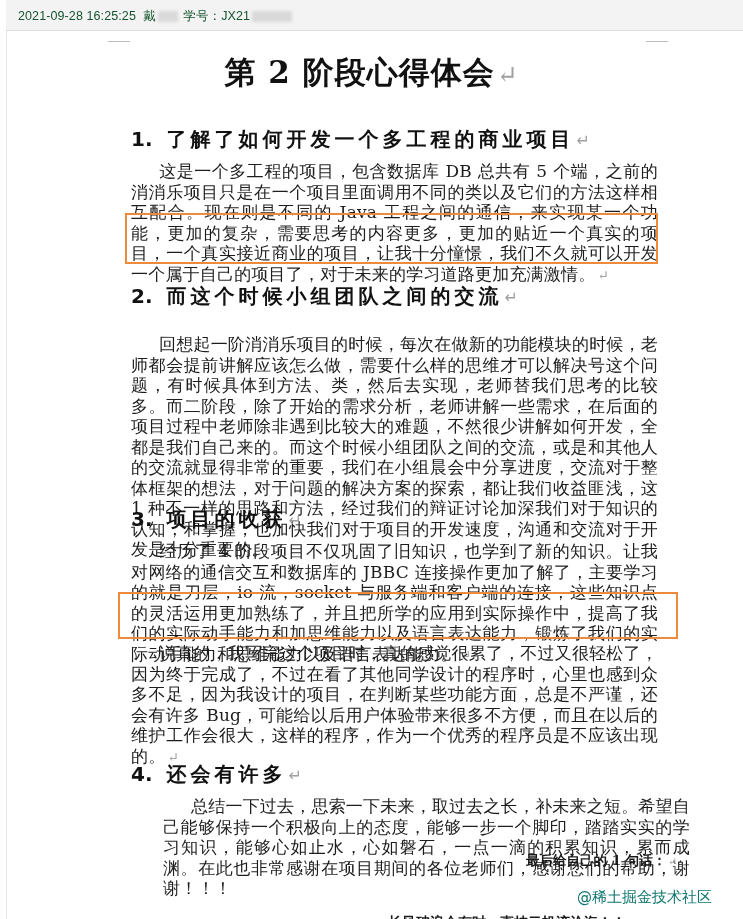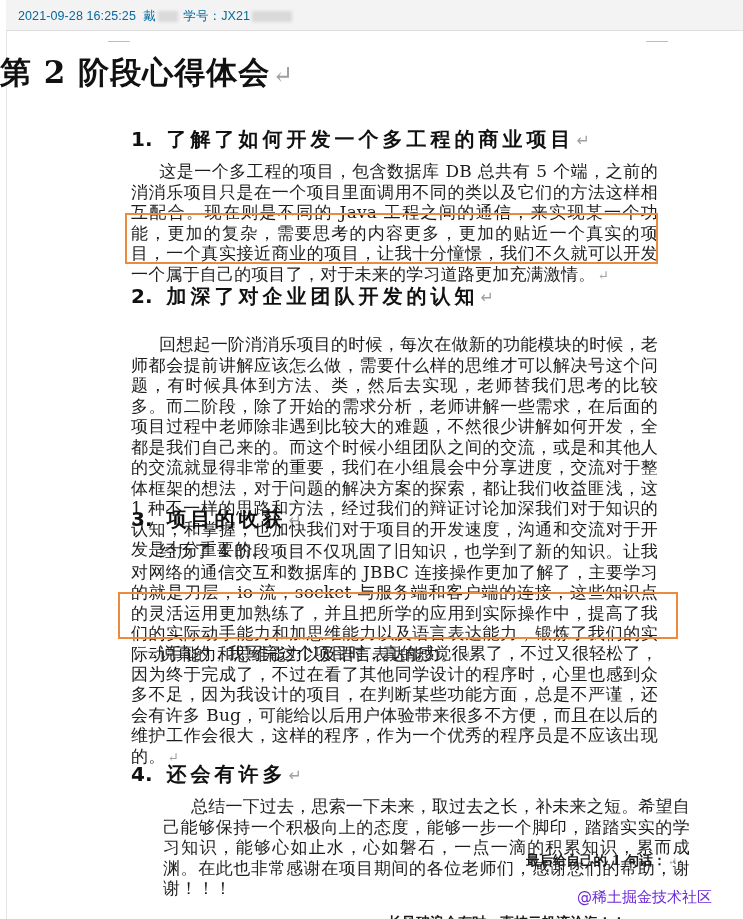--- a/index.html
+++ b/index.html
@@ -11,34 +11,34 @@
       position: relative;
     }
     .topbar {
       position: absolute; left: 6px; top: 0; width: 737px; height: 31px;
       background: #f3f3f3; border-bottom: 1px solid #dedede;
       box-sizing: border-box;
     }
     .topbar .meta {
       position: absolute; left: 12px; top: 8px;
       font-family: "Liberation Sans", "DejaVu Sans", sans-serif;
-      font-size: 12.5px; color: #0369a1; letter-spacing: 0.1px;
+      font-size: 12.5px; color: #14532d; letter-spacing: 0.1px;
     }
     .topbar .blur {
       display: inline-block; width: 20px; height: 11px; background: #d9d9d9;
       filter: blur(1.5px); vertical-align: middle; margin: 0 2px;
     }
     .topbar .blur.long { width: 40px; }
     .page {
       position: absolute; left: 6px; top: 31px; width: 737px; height: 888px;
       border-left: 1px solid #e4e4e4; box-sizing: border-box; background:#fff;
     }
     .margin-mark { position: absolute; height: 1px; background: #bdbdbd; }
     .doc-title {
-      position: absolute; left: 0; width: 743px; top: 52px; 
+      position: absolute; left: 0; width: 743px; top: 52px; text-align: center;
       font-size: 31px; font-weight: bold; color: #111; letter-spacing: 1px;
     }
     .ret { color: #a0a0a0; font-weight: normal; font-size: 0.8em; margin-left: 2px; }
     .h {
       position: absolute; left: 131px;
       font-family: "DejaVu Sans", "Liberation Sans", sans-serif;
       font-size: 20px; font-weight: bold; color: #111; letter-spacing: 4px;
     }
     .h .num { letter-spacing: 0; margin-right: 14px; }
     .p {
@@ -49,21 +49,21 @@
     .p .indent { display: inline-block; width: 28px; }
     .hl {
       position: absolute; border: 2.5px solid #ee8a3c; box-sizing: border-box;
     }
     .sign {
       position: absolute; font-weight: bold; font-size: 13.5px; color: #1a1a1a;
     }
     .watermark {
       position: absolute; left: 577px; top: 888px;
       font-family: "DejaVu Sans", "Liberation Sans", sans-serif;
-      font-size: 15px; color: #6d28d9;
+      font-size: 15px; color: #0f766e;
     }
   </style>
 </head>
 <body>
 
 <div class="topbar">
   <div class="meta">
     <span>2021-09-28 16:25:25</span>
     &nbsp;<span>戴</span><span class="blur"></span>
     <span>学号：</span><span>JX21</span><span class="blur long"></span>
@@ -80,21 +80,21 @@
 
 <div class="h" style="top:126px;">
   <span class="num">1.</span><span>了解了如何开发一个多工程的商业项目</span><span class="ret">↵</span>
 </div>
 <div class="p" style="top:161px;">
   <span class="indent"></span><span>这是一个多工程的项目，包含数据库 DB 总共有 5 个端，之前的消消乐项目只是在一个项目里面调用不同的类以及它们的方法这样相互配合。现在则是不同的 Java 工程之间的通信，来实现某一个功能，更加的复杂，需要思考的内容更多，更加的贴近一个真实的项目，一个真实接近商业的项目，让我十分憧憬，我们不久就可以开发一个属于自己的项目了，对于未来的学习道路更加充满激情。</span><span class="ret">↵</span>
 </div>
 <div class="hl" style="left:125px; top:213px; width:533px; height:51px;"></div>
 
 <div class="h" style="top:283px;">
-  <span class="num">2.</span><span>加深了对企业团队开发的认知</span><span class="ret">↵</span>
+  <span class="num">2.</span><span>而这个时候小组团队之间的交流</span><span class="ret">↵</span>
 </div>
 <div class="p" style="top:334px;">
   <span class="indent"></span><span>回想起一阶消消乐项目的时候，每次在做新的功能模块的时候，老师都会提前讲解应该怎么做，需要什么样的思维才可以解决号这个问题，有时候具体到方法、类，然后去实现，老师替我们思考的比较多。而二阶段，除了开始的需求分析，老师讲解一些需求，在后面的项目过程中老师除非遇到比较大的难题，不然很少讲解如何开发，全都是我们自己来的。而这个时候小组团队之间的交流，或是和其他人的交流就显得非常的重要，我们在小组晨会中分享进度，交流对于整体框架的想法，对于问题的解决方案的探索，都让我们收益匪浅，这 1 种不一样的思路和方法，经过我们的辩证讨论加深我们对于知识的认知，和掌握，也加快我们对于项目的开发速度，沟通和交流对于开发是十分重要的。</span><span class="ret">↵</span>
 </div>
 
 <div class="h" style="top:506px;">
   <span class="num">3.</span><span>项目的收获</span><span class="ret">↵</span>
 </div>
 <div class="p" style="top:541px;">
   <span class="indent"></span><span>经历了 4 阶段项目不仅巩固了旧知识，也学到了新的知识。让我对网络的通信交互和数据库的 JBBC 连接操作更加了解了，主要学习的就是刀层，io 流，socket 与服务端和客户端的连接，这些知识点的灵活运用更加熟练了，并且把所学的应用到实际操作中，提高了我们的实际动手能力和加思维能力以及语言表达能力，锻炼了我们的实际动手能力和思维能力以及语言表达能力。</span><span class="ret">↵</span>

